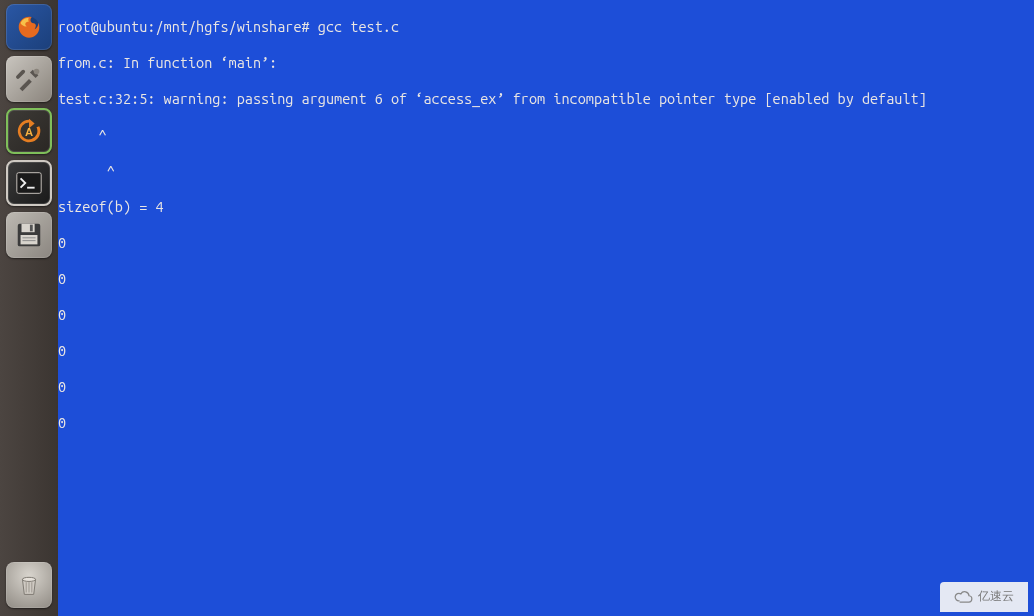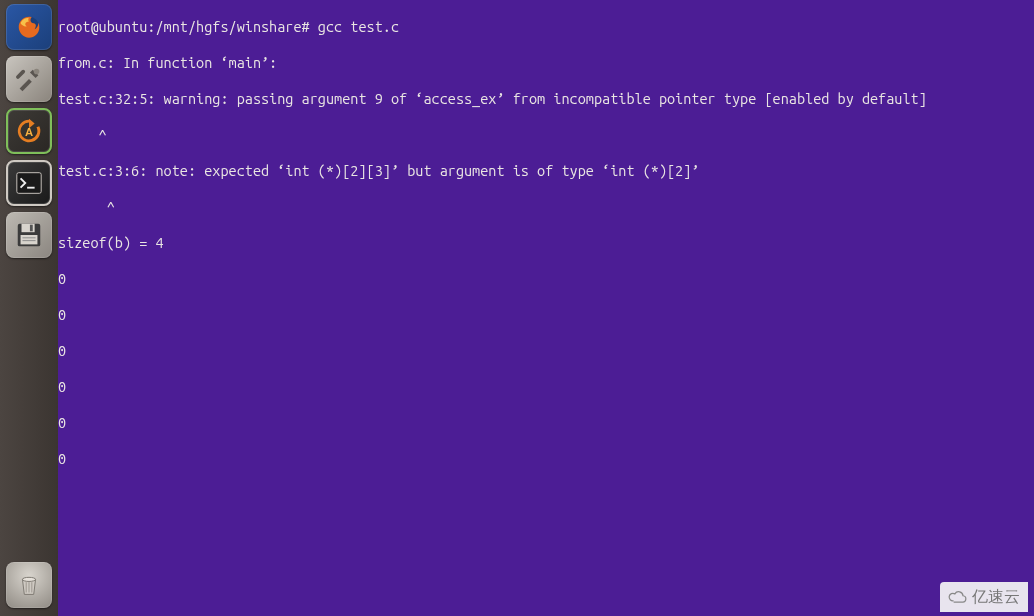--- a/index.html
+++ b/index.html
@@ -22,33 +22,33 @@
   .tile.firefox { background: linear-gradient(135deg,#2a57a5,#1b3f7a); }
   .tile.settings { background: linear-gradient(135deg,#c9c5bf,#8a847c); }
   .tile.updater { background: linear-gradient(135deg,#3d3a36,#2a2724); border:2px solid #7fbf5a; }
   .tile.terminal { background: linear-gradient(135deg,#3a3a3a,#1a1a1a); border:2px solid #cfcac3; }
   .tile.save { background: linear-gradient(135deg,#bdb9b2,#8b8680); }
   .tile.trash {
     background: radial-gradient(circle at 50% 30%, #d8d4cd, #8f8a83);
     margin-top: auto; margin-bottom: 8px;
   }
   .terminal-pane {
-    flex:1; height:616px; background:#4c1d95; color:#eae6e3;
+    flex:1; height:616px; background:#1d4ed8; color:#eae6e3;
     font-family:"Ubuntu Mono","DejaVu Sans Mono",monospace;
     font-size:14.5px; line-height:18px;
     padding:0 0 0 0; white-space:pre; overflow:hidden;
     position:relative;
   }
   .terminal-pane .line { padding-left:0; }
   .watermark {
     position:absolute; right:6px; bottom:4px;
     width:88px; height:30px; background:rgba(245,245,245,0.92);
     border-radius:4px 0 0 0;
     display:flex; align-items:center; justify-content:center;
-    font-family:Liberation Sans, sans-serif; font-size:16px; color:#777;
+    font-family:Liberation Mono, monospace; font-size:12px; color:#777;
     gap:4px;
   }
   .watermark svg { width:20px; height:16px; stroke:#888; fill:none; stroke-width:2; }
 </style>
 </head>
 <body>
 
 <div class="launcher">
 
   <div class="tile firefox" title="Firefox">
@@ -102,23 +102,22 @@
       <line x1="13" y1="13" x2="13" y2="24" stroke="#9a948c"></line>
       <line x1="16" y1="13" x2="16" y2="24" stroke="#9a948c"></line>
       <line x1="19" y1="13" x2="19" y2="24" stroke="#9a948c"></line>
     </svg>
   </div>
 </div>
 
 <div class="terminal-pane">
 <div class="line">root@ubuntu:/mnt/hgfs/winshare# gcc test.c</div>
 <div class="line">from.c: In function ‘main’:</div>
-<div class="line">test.c:32:5: warning: passing argument 9 of ‘access_ex’ from incompatible pointer type [enabled by default]</div>
+<div class="line">test.c:32:5: warning: passing argument 6 of ‘access_ex’ from incompatible pointer type [enabled by default]</div>
 <div class="line">     ^</div>
-<div class="line">test.c:3:6: note: expected ‘int (*)[2][3]’ but argument is of type ‘int (*)[2]’</div>
 <div class="line">      ^</div>
 <div class="line">sizeof(b) = 4</div>
 <div class="line">0</div>
 <div class="line">0</div>
 <div class="line">0</div>
 <div class="line">0</div>
 <div class="line">0</div>
 <div class="line">0</div>
 <div class="line"></div>
 

